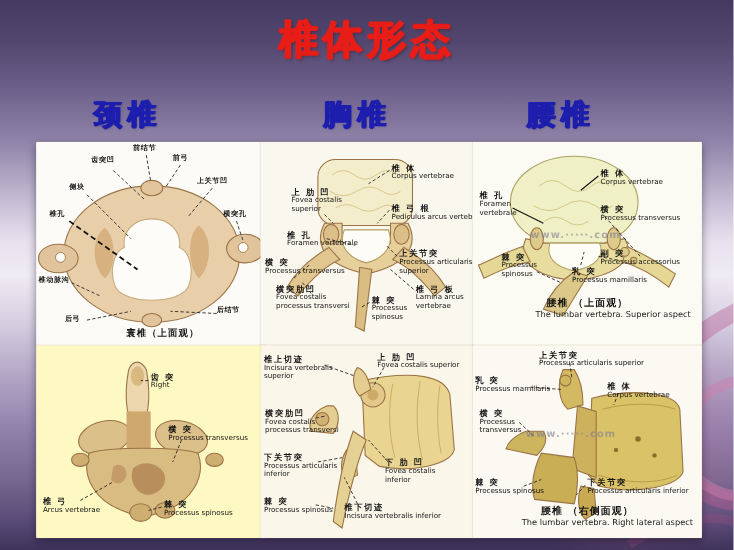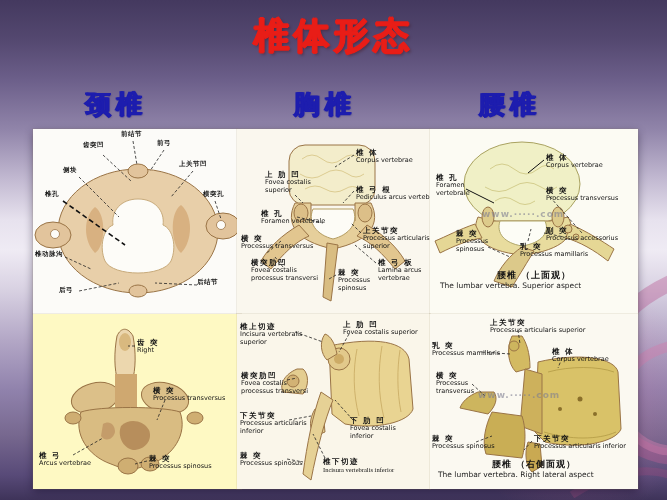--- a/index.html
+++ b/index.html
@@ -18,21 +18,21 @@
     text-shadow:1px 0 #1d1dae,0 1px #1d1dae,-1px 0 #1d1dae,1px 1px 2px rgba(0,0,60,.3);}
   .panel{position:absolute;left:33px;top:129px;width:605px;height:360px;background:#fbf9f4;
     box-shadow:0 3px 8px rgba(20,10,40,.45);border-radius:2px;}
   .cell{position:absolute;overflow:hidden;outline:1px solid rgba(150,130,90,.12);}
   .cell svg{position:absolute;left:0;top:0;}
   .lbl{position:absolute;color:#141414;line-height:1.2;white-space:nowrap;}
   .zh{font-size:7.5px;font-weight:700;letter-spacing:1.5px;}
   .la{font-size:6.5px;font-weight:400;letter-spacing:0;}
   .zh-s{font-size:6.5px;font-weight:700;letter-spacing:.5px;}
   .cap{position:absolute;text-align:center;font-size:9px;font-weight:700;color:#141414;letter-spacing:1px;}
-  .cap-en{position:absolute;text-align:left;font-size:7.5px;font-weight:400;color:#222;}
+  .cap-en{position:absolute;text-align:right;font-size:7.5px;font-weight:400;color:#222;}
   .wm{position:absolute;font-size:9px;letter-spacing:1px;color:rgba(125,125,145,.6);font-weight:700;}
   .ld{stroke:#222;stroke-width:.8;fill:none;stroke-dasharray:3 2;}
   .ldb{stroke:#111;stroke-width:1.6;fill:none;stroke-dasharray:5 3;}
   .lds{stroke:#111;stroke-width:1;fill:none;}
   .bone{stroke:#9a7446;stroke-width:1;}
   .tex{fill:none;stroke-width:.8;}
 </style>
 </head>
 <body>
 
@@ -99,20 +99,21 @@
         </div>
       <div class="lbl" style="left:2px;top:122px;">
           <div class="zh-s">椎动脉沟</div>
         </div>
       <div class="lbl" style="left:26px;top:158px;">
           <div class="zh-s">后弓</div>
         </div>
       <div class="lbl" style="left:164px;top:150px;">
           <div class="zh-s">后结节</div>
         </div>
+      <div class="cap" style="left:50px;top:168px;width:130px;font-size:8.5px;">寰椎（上面观）</div>
     </div>
 
     <div class="cell" style="left:204px;top:0;width:193px;height:185px;background:#faf7ee;">
       <svg width="193" height="185" viewBox="0 0 193 185">
         <rect class="bone" x="52" y="16" width="86" height="60" rx="16" fill="#f3edcb" stroke="#ad9855"></rect>
         <path class="tex" stroke="#d6c383" d="M65,30 q10,-8 20,0 q10,8 20,0 q10,-8 18,0"></path>
         <path class="tex" stroke="#d6c383" d="M63,45 q12,8 24,0 q12,-8 24,0 q8,6 16,0"></path>
         <path class="tex" stroke="#d6c383" d="M68,60 q10,-6 20,0 q10,6 20,0 q8,-5 14,0"></path>
         <path class="bone" d="M58,74 C48,94 58,112 96,120 C134,112 144,94 134,74 L118,74 L118,92 L74,92 L74,74 Z" fill="#e6cf9b"></path>
         <path d="M76,80 C70,94 80,106 96,110 C112,106 122,94 116,80 Z" fill="#fdfcf6" stroke="#b49c60" stroke-width="1"></path>
@@ -306,21 +307,21 @@
       </div>
       <div class="lbl" style="left:3px;top:137px;">
         <div class="zh">棘 突</div>
         <div class="la">Processus spinosus</div>
       </div>
       <div class="lbl" style="left:113px;top:102px;">
         <div class="zh">下 肋 凹</div>
         <div class="la">Fovea costalis</div>
         <div class="la">inferior</div>
       </div>
-      <div class="lbl" style="left:86px;top:143px;font-family:Liberation Serif, serif;">
+      <div class="lbl" style="left:76px;top:143px;">
         <div class="zh">椎下切迹</div>
         <div class="la">Incisura vertebralis inferior</div>
       </div>
     </div>
 
     <div class="cell" style="left:397px;top:185px;width:208px;height:175px;background:#fbf9f1;">
       <svg width="208" height="175" viewBox="0 0 208 175">
         <path class="bone" d="M108,48 C150,38 185,44 188,58 L191,115 C186,128 150,136 115,128 L105,118 Z" fill="#d9c268" stroke="#8f7a33"></path>
         <path class="tex" stroke="#b29a45" d="M118,58 C140,52 168,52 184,58"></path>
         <path class="tex" stroke="#b29a45" d="M114,118 C140,126 168,126 186,118"></path>

